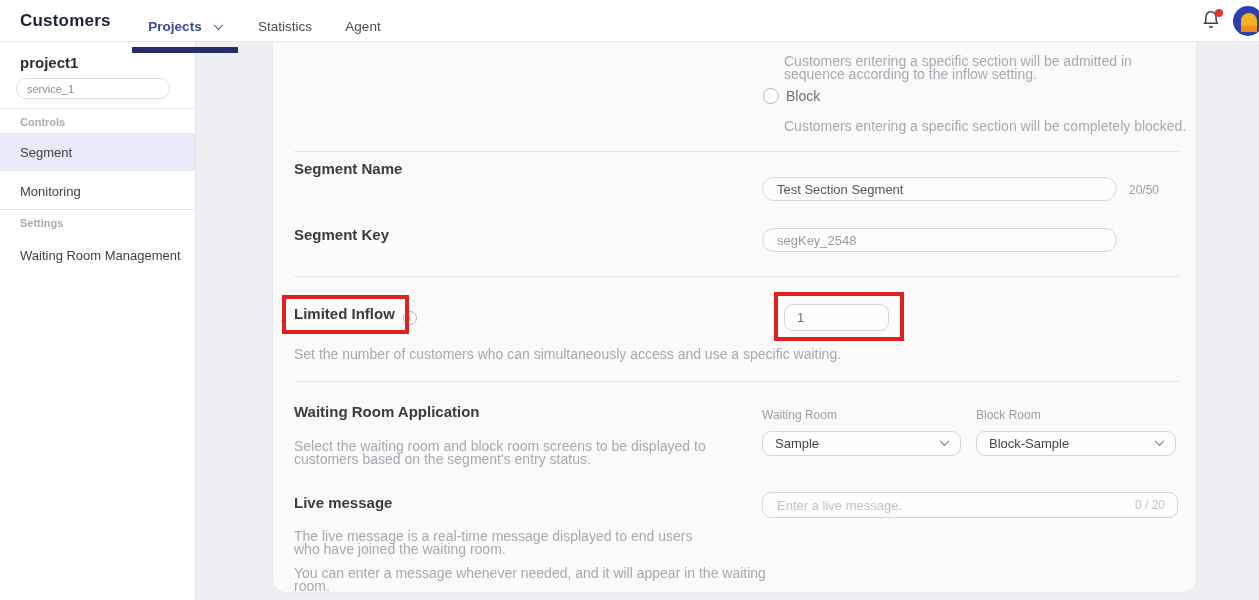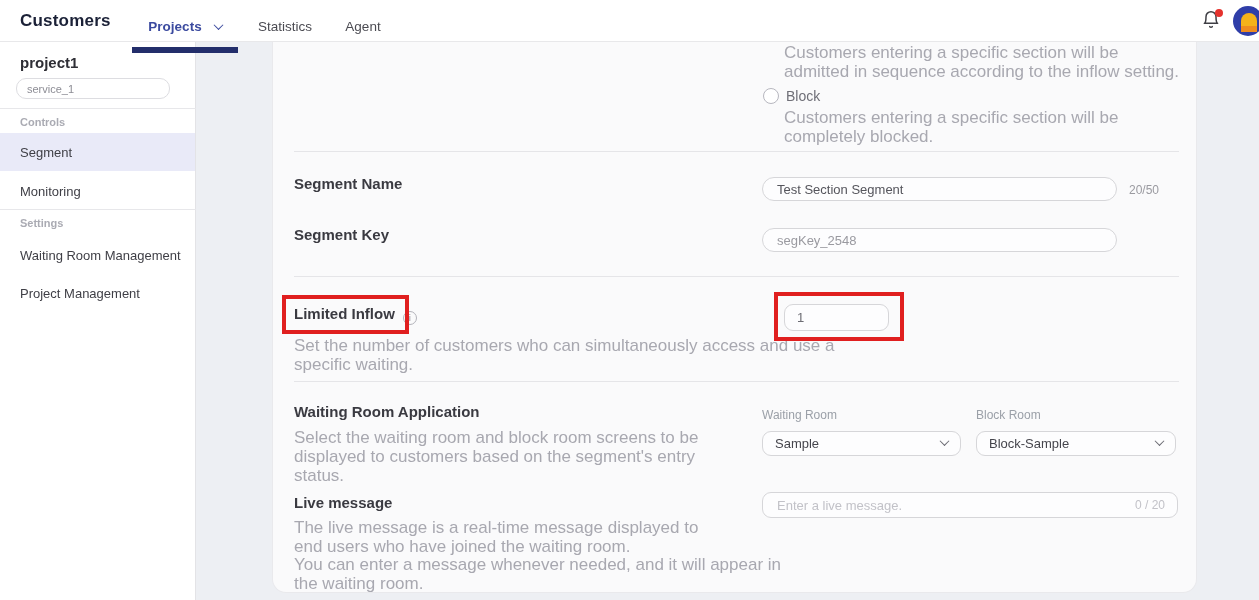--- a/index.html
+++ b/index.html
@@ -28,21 +28,21 @@
   .project-name { position:absolute; left:20px; top:12px; font-size:15px; font-weight:700; color:#2e2e35; }
   .service-select { position:absolute; left:16px; top:36px; width:154px; height:21px; border:1px solid #dddde1; border-radius:10px; display:flex; align-items:center; padding:0 10px; font-size:11px; color:#8d8d95; background:#fff; cursor:pointer; }
   .side-divider { position:absolute; left:0; width:196px; border-top:1px solid #e7e7ea; }
   .side-heading { position:absolute; left:20px; font-size:11px; font-weight:600; color:#aaabb3; }
   .side-item { position:absolute; left:0; width:195px; height:38px; display:flex; align-items:center; padding-left:20px; font-size:13px; color:#3f3f46; cursor:pointer; }
   .side-item.selected { background:var(--selected-item-bg); }
 
   
   .card { position:absolute; left:272px; top:42px; width:925px; height:551px; background:var(--card-bg); border:1px solid #e9e9ec; border-top:none; border-radius:0 0 14px 14px; z-index:1; }
   .divider { position:absolute; left:21px; width:885px; border-top:1px solid #e5e5e8; }
-  .helper { font-size:17px; line-height:19px; color:#a8a8b0; }
+  .helper { font-size:14px; line-height:13px; color:#a8a8b0;margin-top:12px; }
   .form-label { font-size:15px; font-weight:600; color:#3a3a41; }
   .small-label { font-size:12px; color:#9ba0a8; }
   .text-input { border:1px solid #d6d6d9; border-radius:12px; background:#fdfdfe; font-family:"Liberation Sans",sans-serif; font-size:13px; color:#55555c; padding:0 14px; outline:none; width:100%; height:100%; }
   .text-input::placeholder { color:#c2c2c8; }
   .text-input.dim { color:#9a9aa0; }
   .select-box { position:absolute; height:25px; border:1px solid #d6d6d9; border-radius:9px; background:#fdfdfe; display:flex; align-items:center; justify-content:space-between; padding:0 12px; font-size:13px; color:#45454c; cursor:pointer; }
   .select-box .chev { color:#6a6a72; margin-top:-3px; }
   .radio { width:16px; height:16px; border:1.6px solid #b7b7bf; border-radius:50%; background:#fff; cursor:pointer; }
   .info-icon { display:inline-flex; align-items:center; justify-content:center; width:14px; height:14px; border:1.2px solid #b3b3ba; border-radius:50%; color:#b3b3ba; font-size:9px; font-weight:600; margin-left:8px; vertical-align:-2px; }
   .counter { font-size:12px; color:#9a9aa0; }
@@ -99,36 +99,33 @@
     <div class="side-item" style="top:130px;">
       <span>Monitoring</span>
     </div>
 
     <div class="side-divider" style="top:167px;"></div>
     <div class="side-heading" style="top:175px;">Settings</div>
 
     <div class="side-item" style="top:194px;">
       <span>Waiting Room Management</span>
     </div>
-    <div class="side-item" style="top:232px;">
-      <span>Project Management</span>
-    </div>
   </nav>
 
   <main class="card">
 
     <p class="helper" style="position:absolute; left:511px; top:1px; width:402px;">Customers entering a specific section will be admitted in sequence according to the inflow setting.</p>
 
     <div class="radio" style="position:absolute; left:490px; top:46px;"></div>
     <span style="position:absolute; left:513px; top:46px; font-size:14px; color:#6f6f77;">Block</span>
     <p class="helper" style="position:absolute; left:511px; top:66px; width:420px;">Customers entering a specific section will be completely blocked.</p>
 
     <div class="divider" style="top:109px;"></div>
 
-    <div class="form-label" style="position:absolute; left:21px; top:133px;">Segment Name</div>
+    <div class="form-label" style="position:absolute; left:21px; top:118px;">Segment Name</div>
     <div class="input-wrap" style="left:489px; top:135px; width:355px; height:24px;">
       <input class="text-input" type="text" value="Test Section Segment" style="">
     </div>
     <span class="counter" style="position:absolute; left:856px; top:141px;">20/50</span>
 
     <div class="form-label" style="position:absolute; left:21px; top:184px;">Segment Key</div>
     <div class="input-wrap" style="left:489px; top:186px; width:355px; height:24px;">
       <input class="text-input dim" type="text" value="segKey_2548" style="">
     </div>
 

